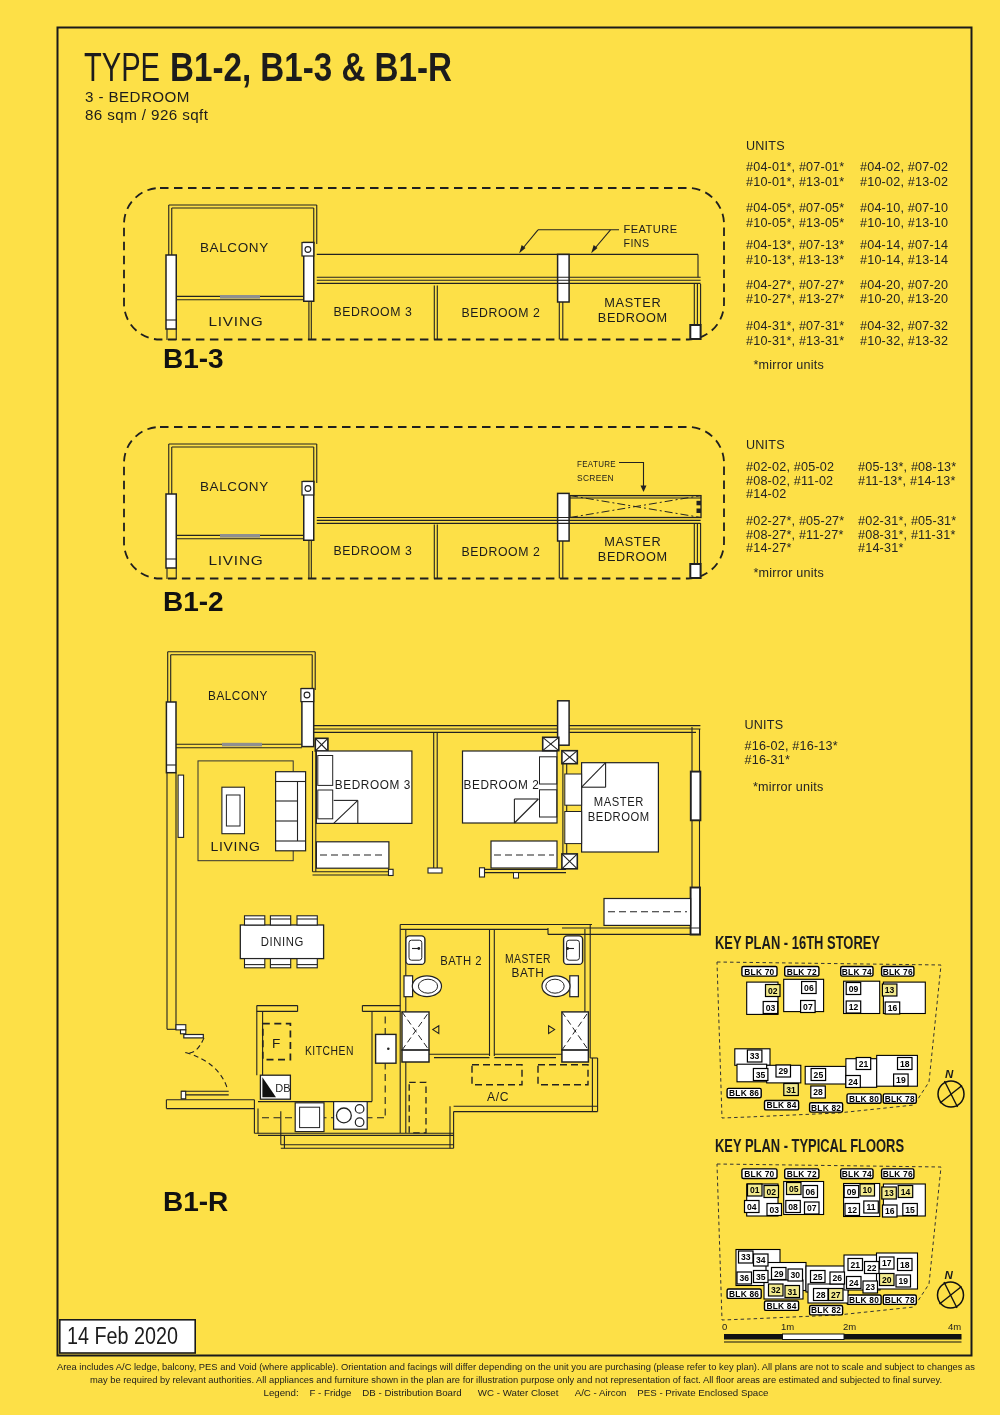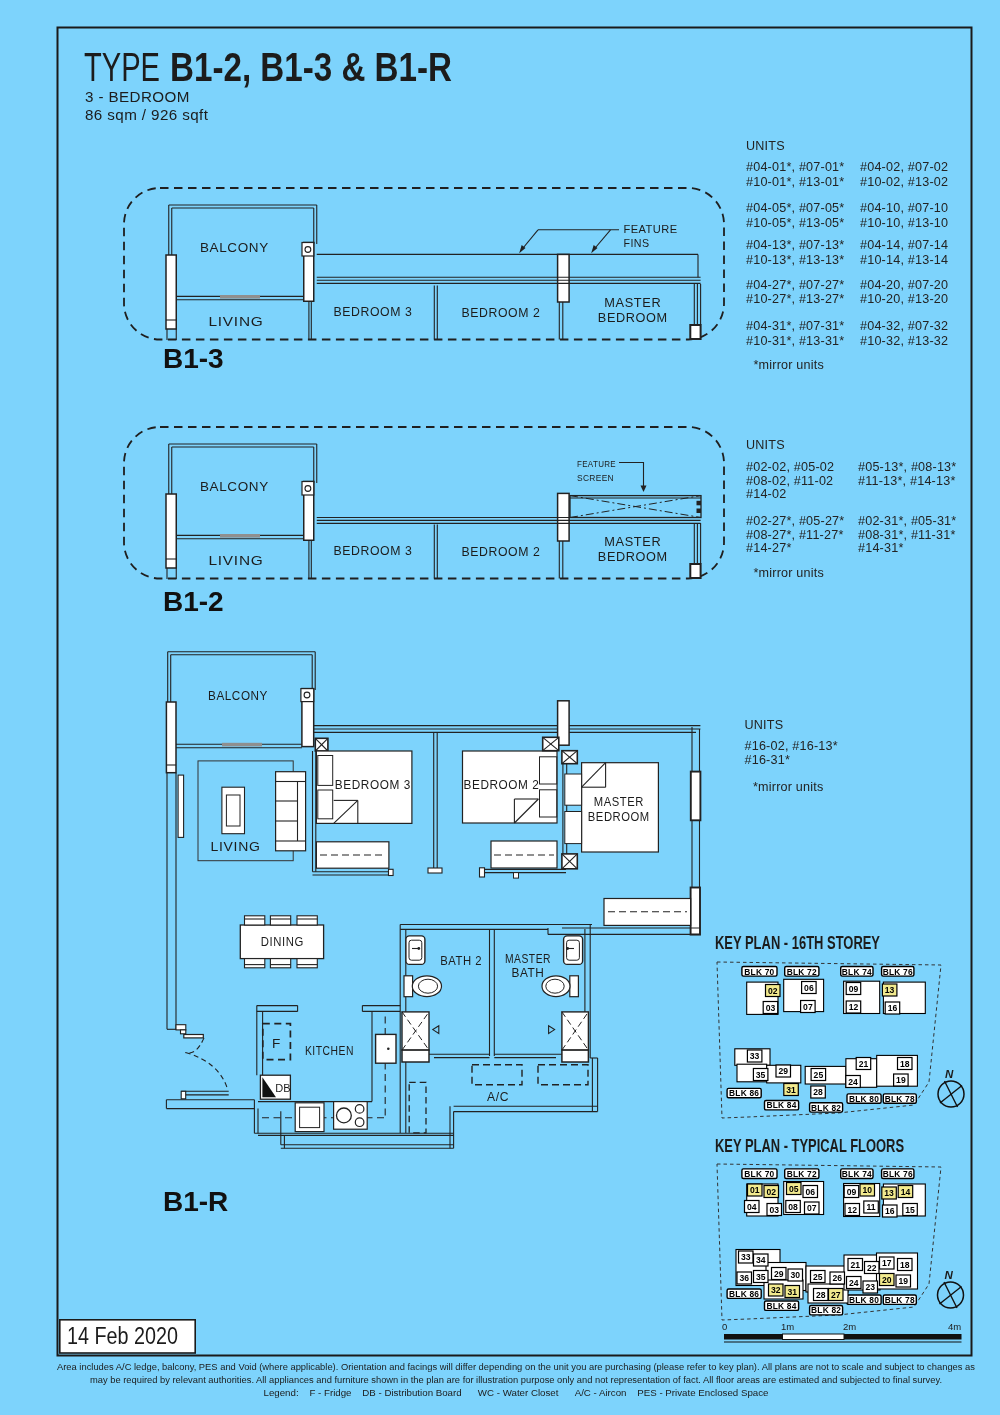--- a/index.html
+++ b/index.html
@@ -1,16 +1,16 @@
 <!DOCTYPE html>
 <html><head>
 <meta charset="utf-8">
 <style>
 html,body{margin:0;padding:0;background:#fff;}
-#page{position:relative;width:1000px;height:1415px;background:#7dd3fc;overflow:hidden;}
+#page{position:relative;width:1000px;height:1415px;background:#fde047;overflow:hidden;}
 svg{position:absolute;top:0;left:0;}
 text{font-family:"Liberation Sans",sans-serif;fill:#1c1c1c;}
 .rl{font-size:12.4px;letter-spacing:.6px;text-anchor:middle;}
 .u{font-size:12.6px;letter-spacing:.2px;fill:#232323;}
 .pn{font-size:28px;font-weight:bold;fill:#111;}
 .cl{font-size:10.3px;letter-spacing:.4px;}
 .kn{font-size:8.6px;font-weight:bold;text-anchor:middle;fill:#000;}
 .kb{font-size:8.4px;font-weight:bold;text-anchor:middle;fill:#000;letter-spacing:.2px;}
 .w{stroke:#222;stroke-width:1.1;fill:none;}
 .w2{stroke:#222;stroke-width:1.5;fill:#fff;}

